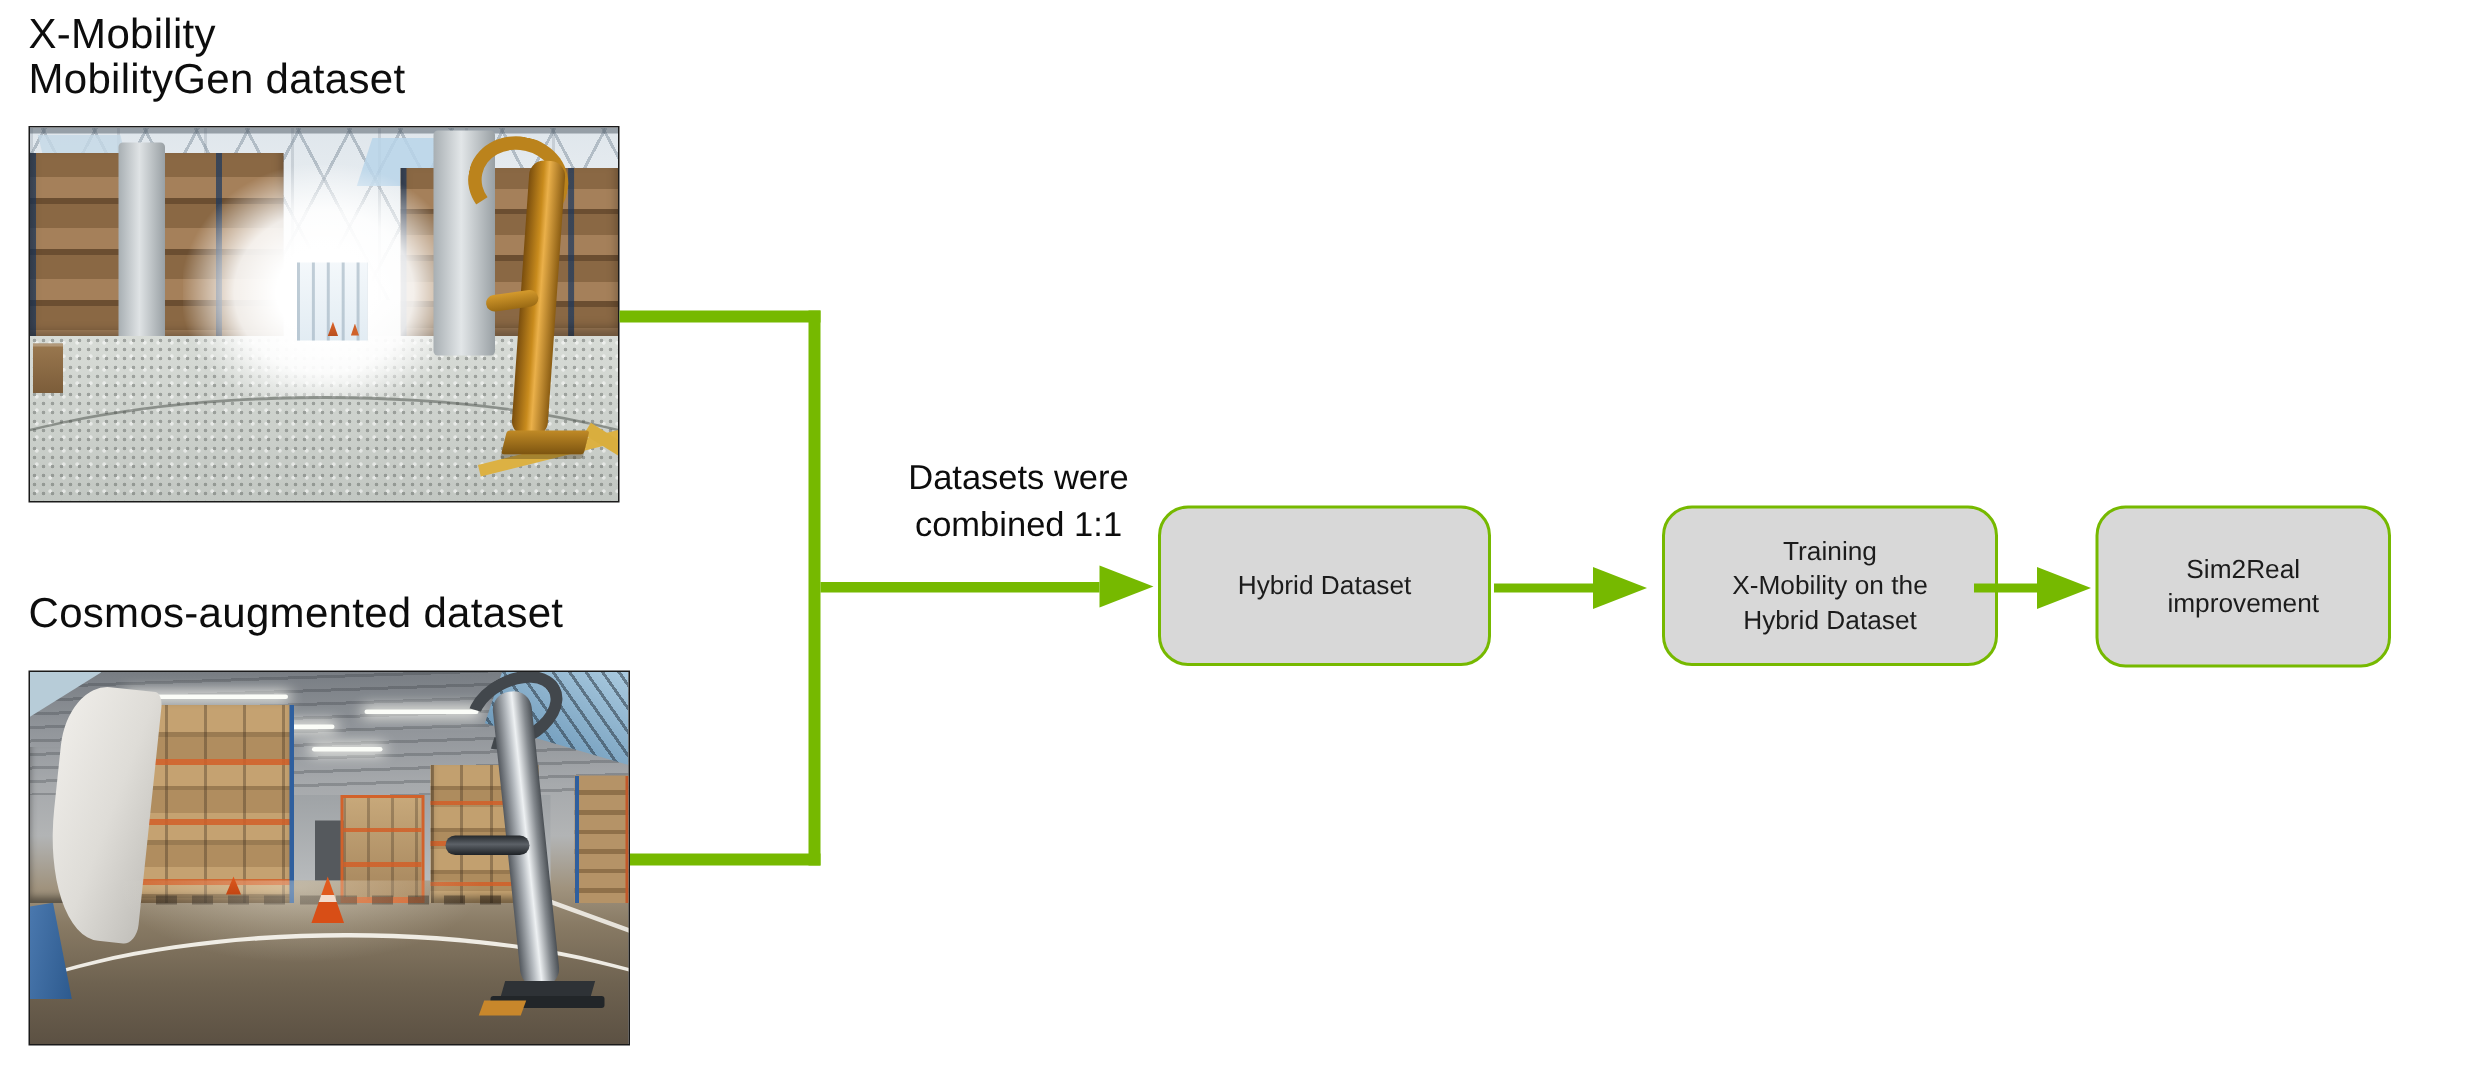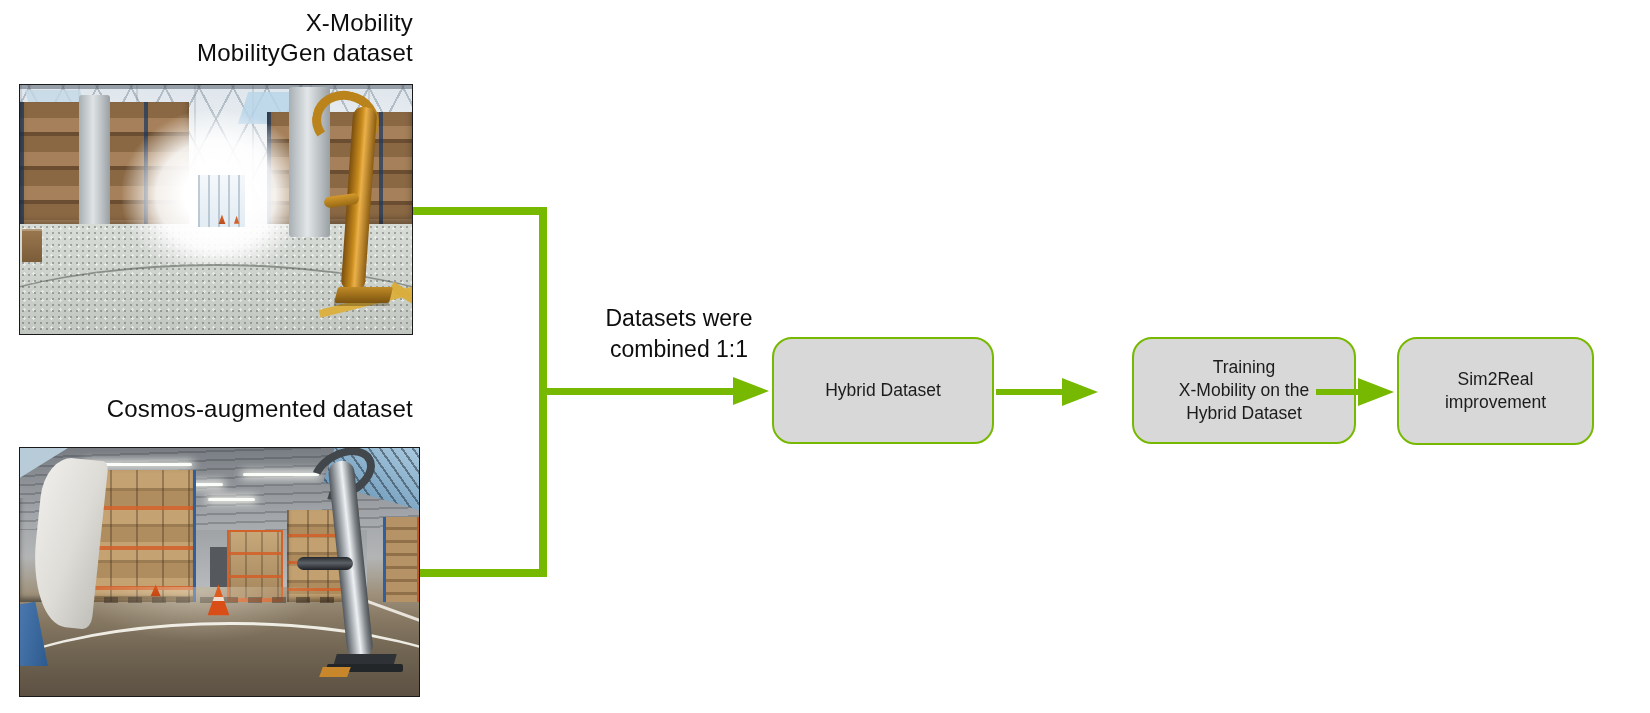--- a/index.html
+++ b/index.html
@@ -8,21 +8,21 @@
     --box-text:#1c1c1c;
     --label-text:#0d0d0d;
   }
   html,body{margin:0;padding:0;background:#fff;}
   .canvas{
     position:relative;width:1650px;height:713px;background:#fff;
     font-family:"Liberation Sans","DejaVu Sans",sans-serif;overflow:hidden;
   }
   .abs{position:absolute;}
   .label{
-    color:var(--label-text);font-size:24px;line-height:30px;text-align:right;
+    color:var(--label-text);font-size:28px;line-height:30px;text-align:left;
     white-space:pre-line;letter-spacing:.2px;
   }
   .merge-note{
     color:var(--label-text);font-size:23px;line-height:31px;text-align:center;white-space:pre-line;
   }
   .flow-box{
     background:var(--box-fill);border:2.5px solid var(--accent-green);border-radius:20px;
     display:flex;align-items:center;justify-content:center;text-align:center;
     color:var(--box-text);font-size:17.5px;line-height:23px;white-space:pre-line;
     box-sizing:border-box;
@@ -231,21 +231,21 @@
 combined 1:1</div>
 
   <div class="abs gline" style="left:547px;top:388px;width:186px;height:7px;"></div>
   <div class="abs ahead" style="left:733px;top:377px;"></div>
 
   <div class="abs flow-box" style="left:772px;top:337px;width:222px;height:107px;">Hybrid Dataset</div>
 
   <div class="abs gline" style="left:996px;top:389px;width:66px;height:6px;"></div>
   <div class="abs ahead" style="left:1062px;top:378px;"></div>
 
-  <div class="abs flow-box" style="left:1132px;top:337px;width:224px;height:107px;">Training
+  <div class="abs flow-box" style="left:1108px;top:337px;width:224px;height:107px;">Training
 X-Mobility on the
 Hybrid Dataset</div>
 
   <div class="abs gline" style="left:1316px;top:389px;width:42px;height:6px;"></div>
   <div class="abs ahead" style="left:1358px;top:378px;"></div>
 
   <div class="abs flow-box" style="left:1397px;top:337px;width:197px;height:108px;">Sim2Real
 improvement</div>
 
 </div>

